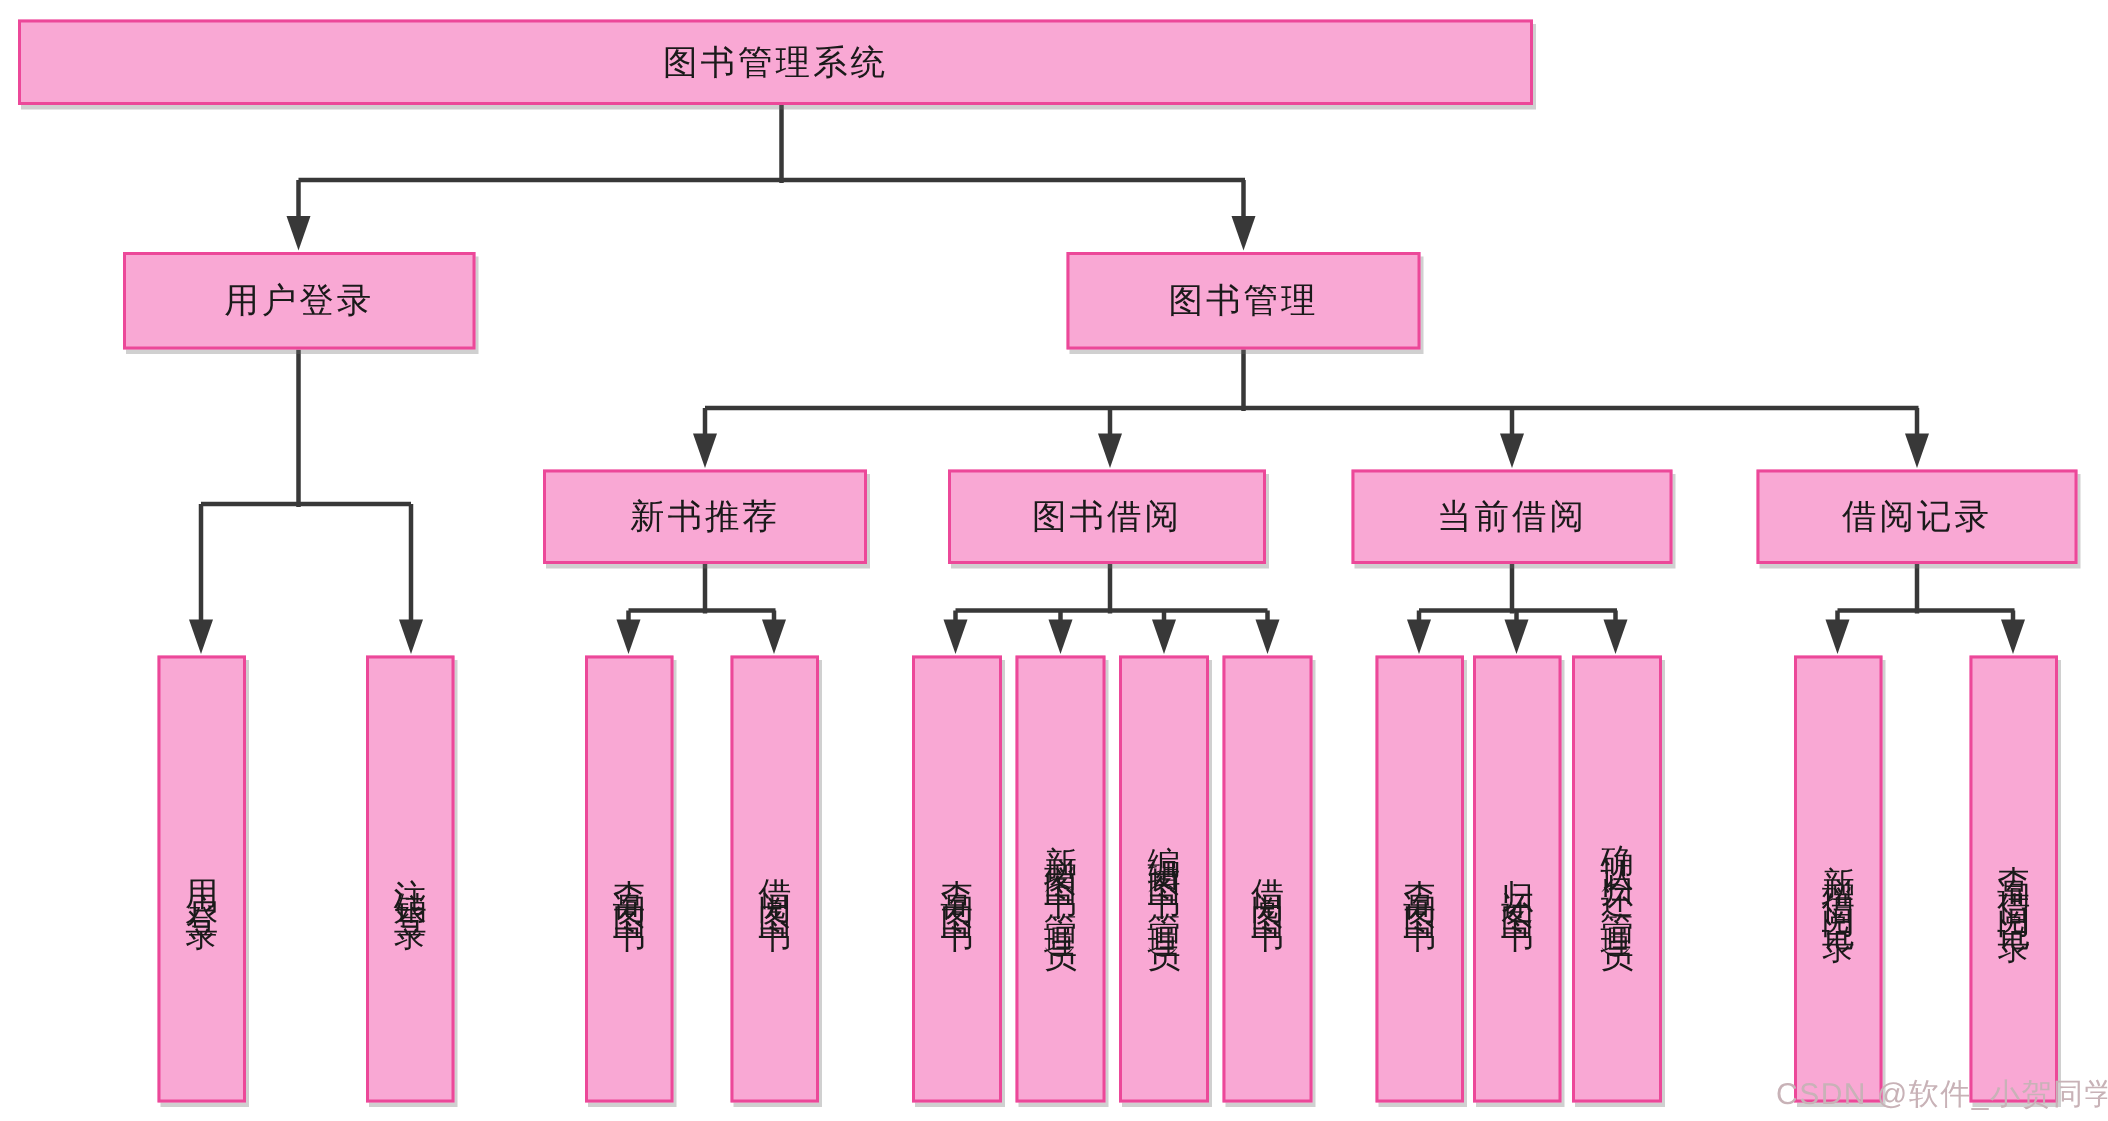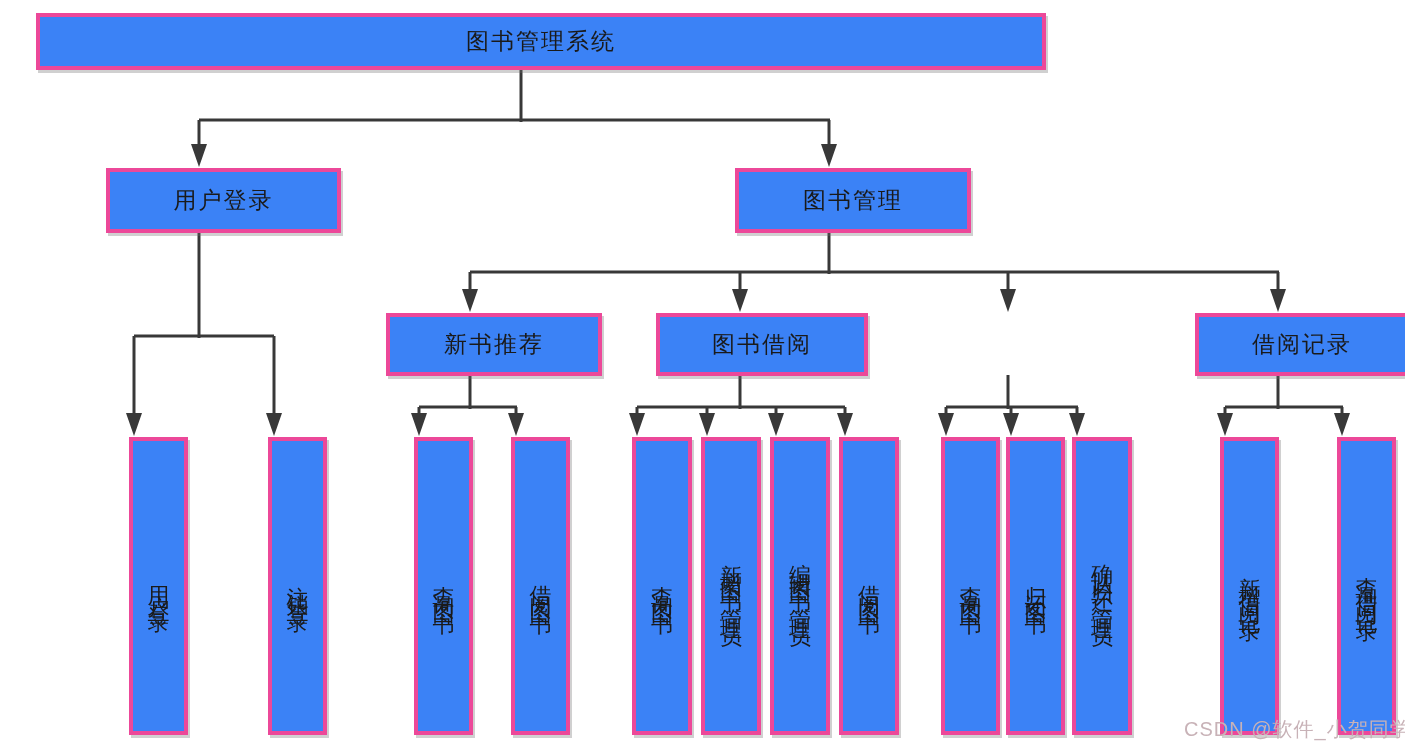--- a/index.html
+++ b/index.html
@@ -2,23 +2,23 @@
 <html><head>
 <meta charset="utf-8">
 <style>
   html,body{margin:0;padding:0;background:#ffffff;}
   .stage{
     position:relative;width:1405px;height:747px;background:#ffffff;
     font-family:"Liberation Sans","DejaVu Sans",sans-serif;overflow:hidden;
   }
   #connectors{position:absolute;left:0;top:0;z-index:0;}
   .box{
-    position:absolute;box-sizing:border-box;background:#3b82f6;
-    border:4px solid #ec4899;display:flex;align-items:center;justify-content:center;
-    color:#1a1a1a;z-index:1;box-shadow:2px 3px 0 rgba(110,110,110,.32);margin-left:24px;
+    position:absolute;box-sizing:border-box;background:#f9a8d4;
+    border:2px solid #ec4899;display:flex;align-items:center;justify-content:center;
+    color:#1a1a1a;z-index:1;box-shadow:2px 3px 0 rgba(110,110,110,.32);
   }
   .h{font-size:23px;letter-spacing:2px;white-space:nowrap;}
   .v{
     writing-mode:vertical-rl;text-orientation:mixed;
     font-size:22px;letter-spacing:9px;line-height:1;
   }
   .watermark{
     position:absolute;left:1184px;top:716px;z-index:2;
     font-size:20px;letter-spacing:1px;white-space:nowrap;
   }
@@ -83,20 +83,21 @@
       <polygon points="1334,413 1350,413 1342,436" fill="#383838"></polygon>
     </svg>
 
   <div class="box h" style="left:12px;top:13px;width:1010px;height:57px">图书管理系统</div>
 
   <div class="box h" style="left:82px;top:168px;width:235px;height:65px">用户登录</div>
   <div class="box h" style="left:362px;top:313px;width:216px;height:63px">新书推荐</div>
 
   <div class="box h" style="left:711px;top:168px;width:236px;height:65px">图书管理</div>
   <div class="box h" style="left:632px;top:313px;width:212px;height:63px">图书借阅</div>
+  <div class="box h" style="left:901px;top:313px;width:214px;height:63px">当前借阅</div>
   <div class="box h" style="left:1171px;top:313px;width:214px;height:63px">借阅记录</div>
 
   <div class="box v" style="left:105px;top:437px;width:59px;height:298px">用户登录</div>
   <div class="box v" style="left:244px;top:437px;width:59px;height:298px">注销登录</div>
 
   <div class="box v" style="left:390px;top:437px;width:59px;height:298px">查询图书</div>
   <div class="box v" style="left:487px;top:437px;width:59px;height:298px">借阅图书</div>
 
   <div class="box v" style="left:608px;top:437px;width:60px;height:298px">查询图书</div>
   <div class="box v" style="left:677px;top:437px;width:60px;height:298px">新增图书（管理员）</div>

